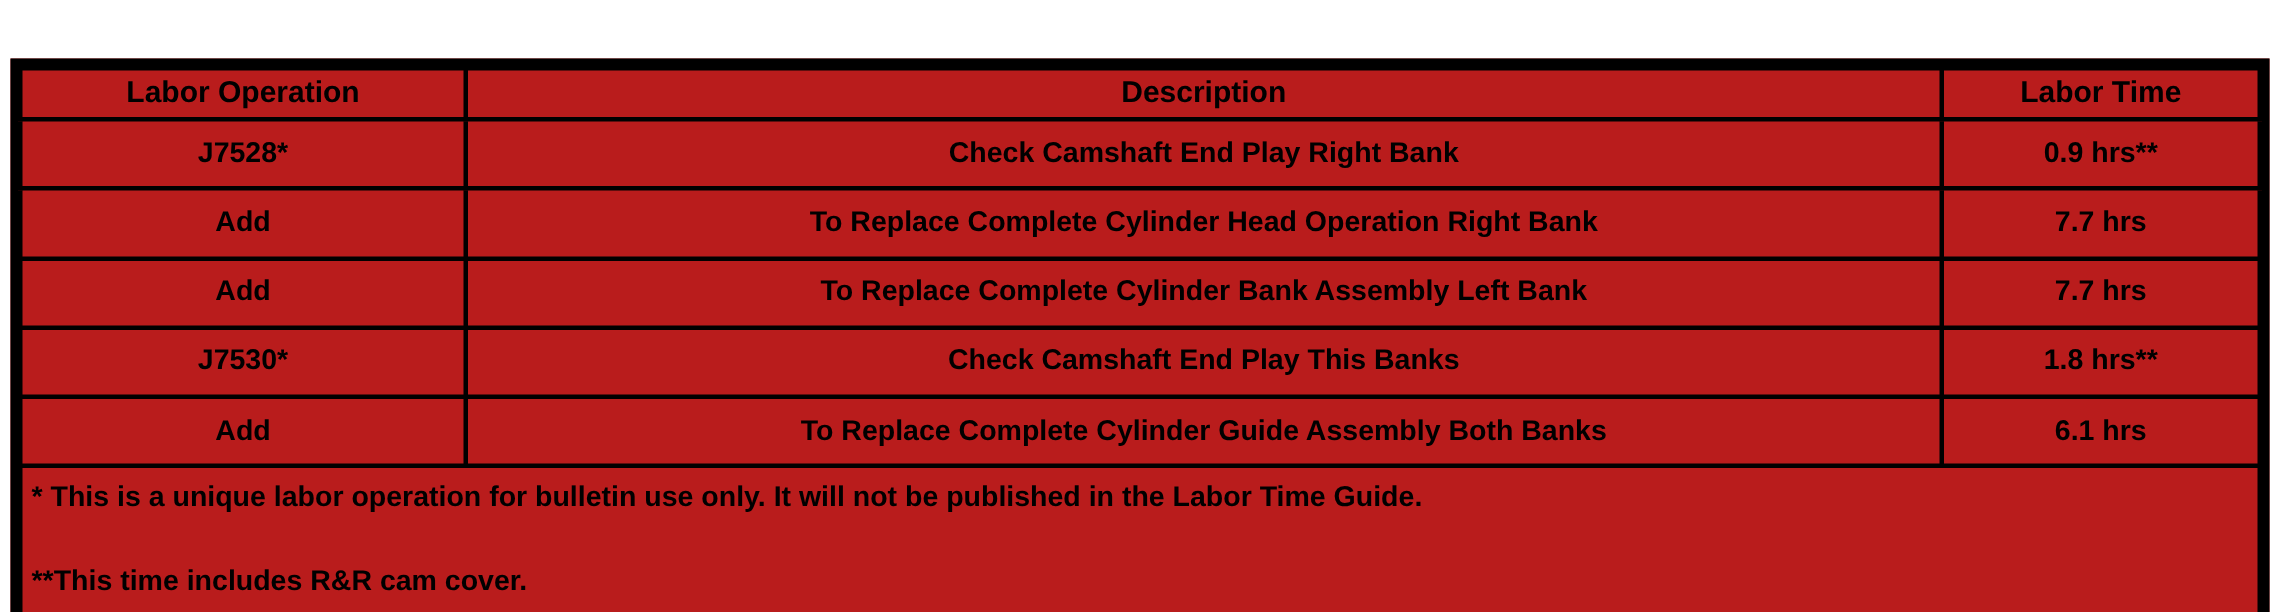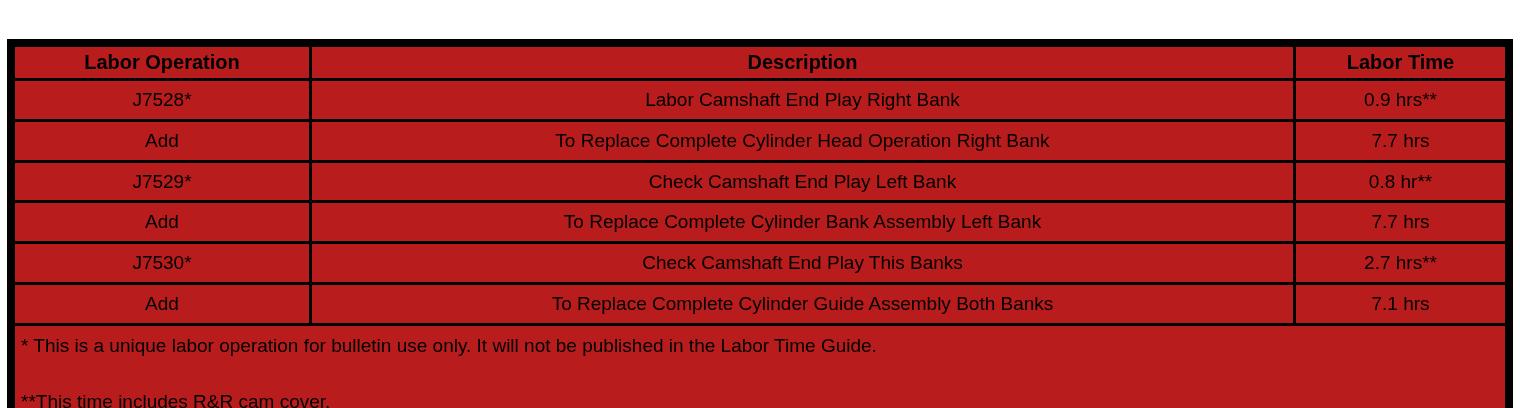--- a/index.html
+++ b/index.html
@@ -35,21 +35,21 @@
     font-size: 19px;
     padding: 0 6px;
     overflow: hidden;
     white-space: nowrap;
   }
   table.labor-table th {
     font-weight: bold;
     font-size: 20px;
     height: 34px;
   }
-  table.labor-table td { height: 40px; }
+  table.labor-table td { height: 40px; font-weight: bold; }
   col.col-op   { width: 297px; }
   col.col-desc { width: auto;  }
   col.col-time { width: 212px; }
   tr.footnote-row td {
     height: 100px;
     text-align: left;
     vertical-align: top;
     padding: 8px 8px 6px 6px;
     white-space: normal;
   }
@@ -69,47 +69,42 @@
     <thead>
       <tr>
         <th>Labor Operation</th>
         <th>Description</th>
         <th>Labor Time</th>
       </tr>
     </thead>
     <tbody>
       <tr>
         <td>J7528*</td>
-        <td>Labor Camshaft End Play Right Bank</td>
+        <td>Check Camshaft End Play Right Bank</td>
         <td>0.9 hrs**</td>
       </tr>
       <tr>
         <td>Add</td>
         <td>To Replace Complete Cylinder Head Operation Right Bank</td>
         <td>7.7 hrs</td>
-      </tr>
-      <tr>
-        <td>J7529*</td>
-        <td>Check Camshaft End Play Left Bank</td>
-        <td>0.8 hr**</td>
       </tr>
       <tr>
         <td>Add</td>
         <td>To Replace Complete Cylinder Bank Assembly Left Bank</td>
         <td>7.7 hrs</td>
       </tr>
       <tr>
         <td>J7530*</td>
         <td>Check Camshaft End Play This Banks</td>
-        <td>2.7 hrs**</td>
+        <td>1.8 hrs**</td>
       </tr>
       <tr>
         <td>Add</td>
         <td>To Replace Complete Cylinder Guide Assembly Both Banks</td>
-        <td>7.1 hrs</td>
+        <td>6.1 hrs</td>
       </tr>
       <tr class="footnote-row">
         <td colspan="3">
           <div class="footnote-line">* This is a unique labor operation for bulletin use only. It will not be published in the Labor Time Guide.</div>
           <div class="footnote-line">**This time includes R&amp;R cam cover.</div>
         </td>
       </tr>
     </tbody>
   </table>
 </div>

